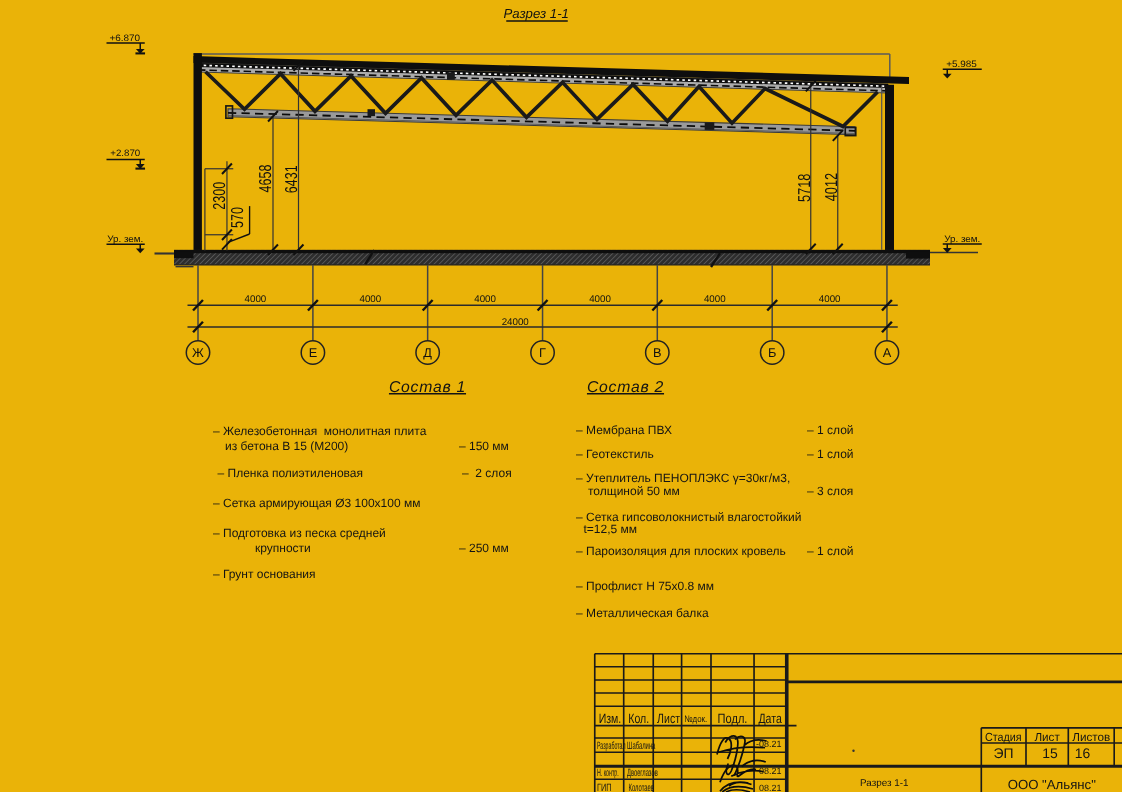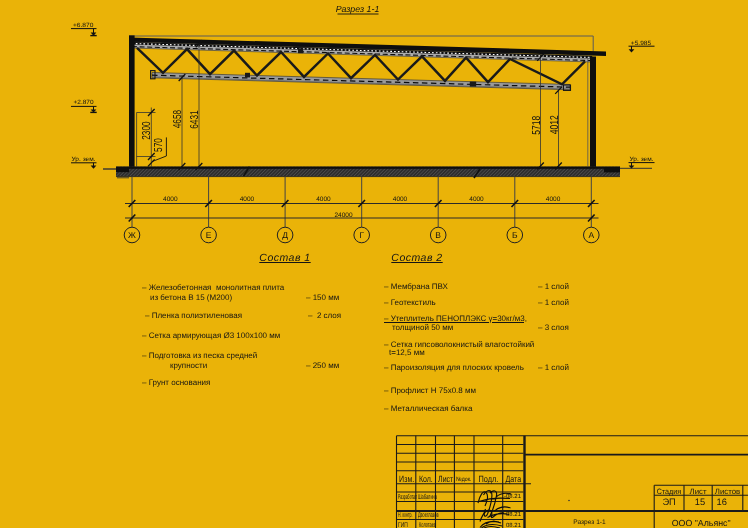--- a/index.html
+++ b/index.html
@@ -274,21 +274,21 @@
 <div class="t" style="left:150px;top:360.5px;font-size:8px;padding-left:20px;">крупности</div>
 <div class="t" style="left:306px;top:360.5px;font-size:8px;">– 250 мм</div>
 <div class="t" style="left:142px;top:377.5px;font-size:8px;">– Грунт основания</div>
 
 <div class="t" style="left:385px;top:251.5px;width:64px;text-align:center;font-size:10.5px;letter-spacing:0.5px;font-style:italic;text-decoration:underline;">Состав 2</div>
 
 <div class="t" style="left:384px;top:281.5px;font-size:8px;">– Мембрана ПВХ</div>
 <div class="t" style="left:538px;top:281.5px;font-size:8px;">– 1 слой</div>
 <div class="t" style="left:384px;top:298px;font-size:8px;">– Геотекстиль</div>
 <div class="t" style="left:538px;top:298px;font-size:8px;">– 1 слой</div>
-<div class="t" style="left:384px;top:313.5px;font-size:8px;text-decoration:underline;">– Утеплитель ПЕНОПЛЭКС γ=30кг/м3,</div>
+<div class="t" style="left:384px;top:313.5px;font-size:8px;">– Утеплитель ПЕНОПЛЭКС γ=30кг/м3,</div>
 <div class="t" style="left:392px;top:323px;font-size:8px;">толщиной 50 мм</div>
 <div class="t" style="left:538px;top:323px;font-size:8px;">– 3 слоя</div>
 <div class="t" style="left:384px;top:339.5px;font-size:8px;">– Сетка гипсоволокнистый влагостойкий</div>
 <div class="t" style="left:389px;top:348px;font-size:8px;">t=12,5 мм</div>
 <div class="t" style="left:384px;top:363px;font-size:8px;">– Пароизоляция для плоских кровель</div>
 <div class="t" style="left:538px;top:363px;font-size:8px;">– 1 слой</div>
 <div class="t" style="left:384px;top:386px;font-size:8px;">– Профлист Н 75х0.8 мм</div>
 <div class="t" style="left:384px;top:403.5px;font-size:8px;">– Металлическая балка</div>
 
 

